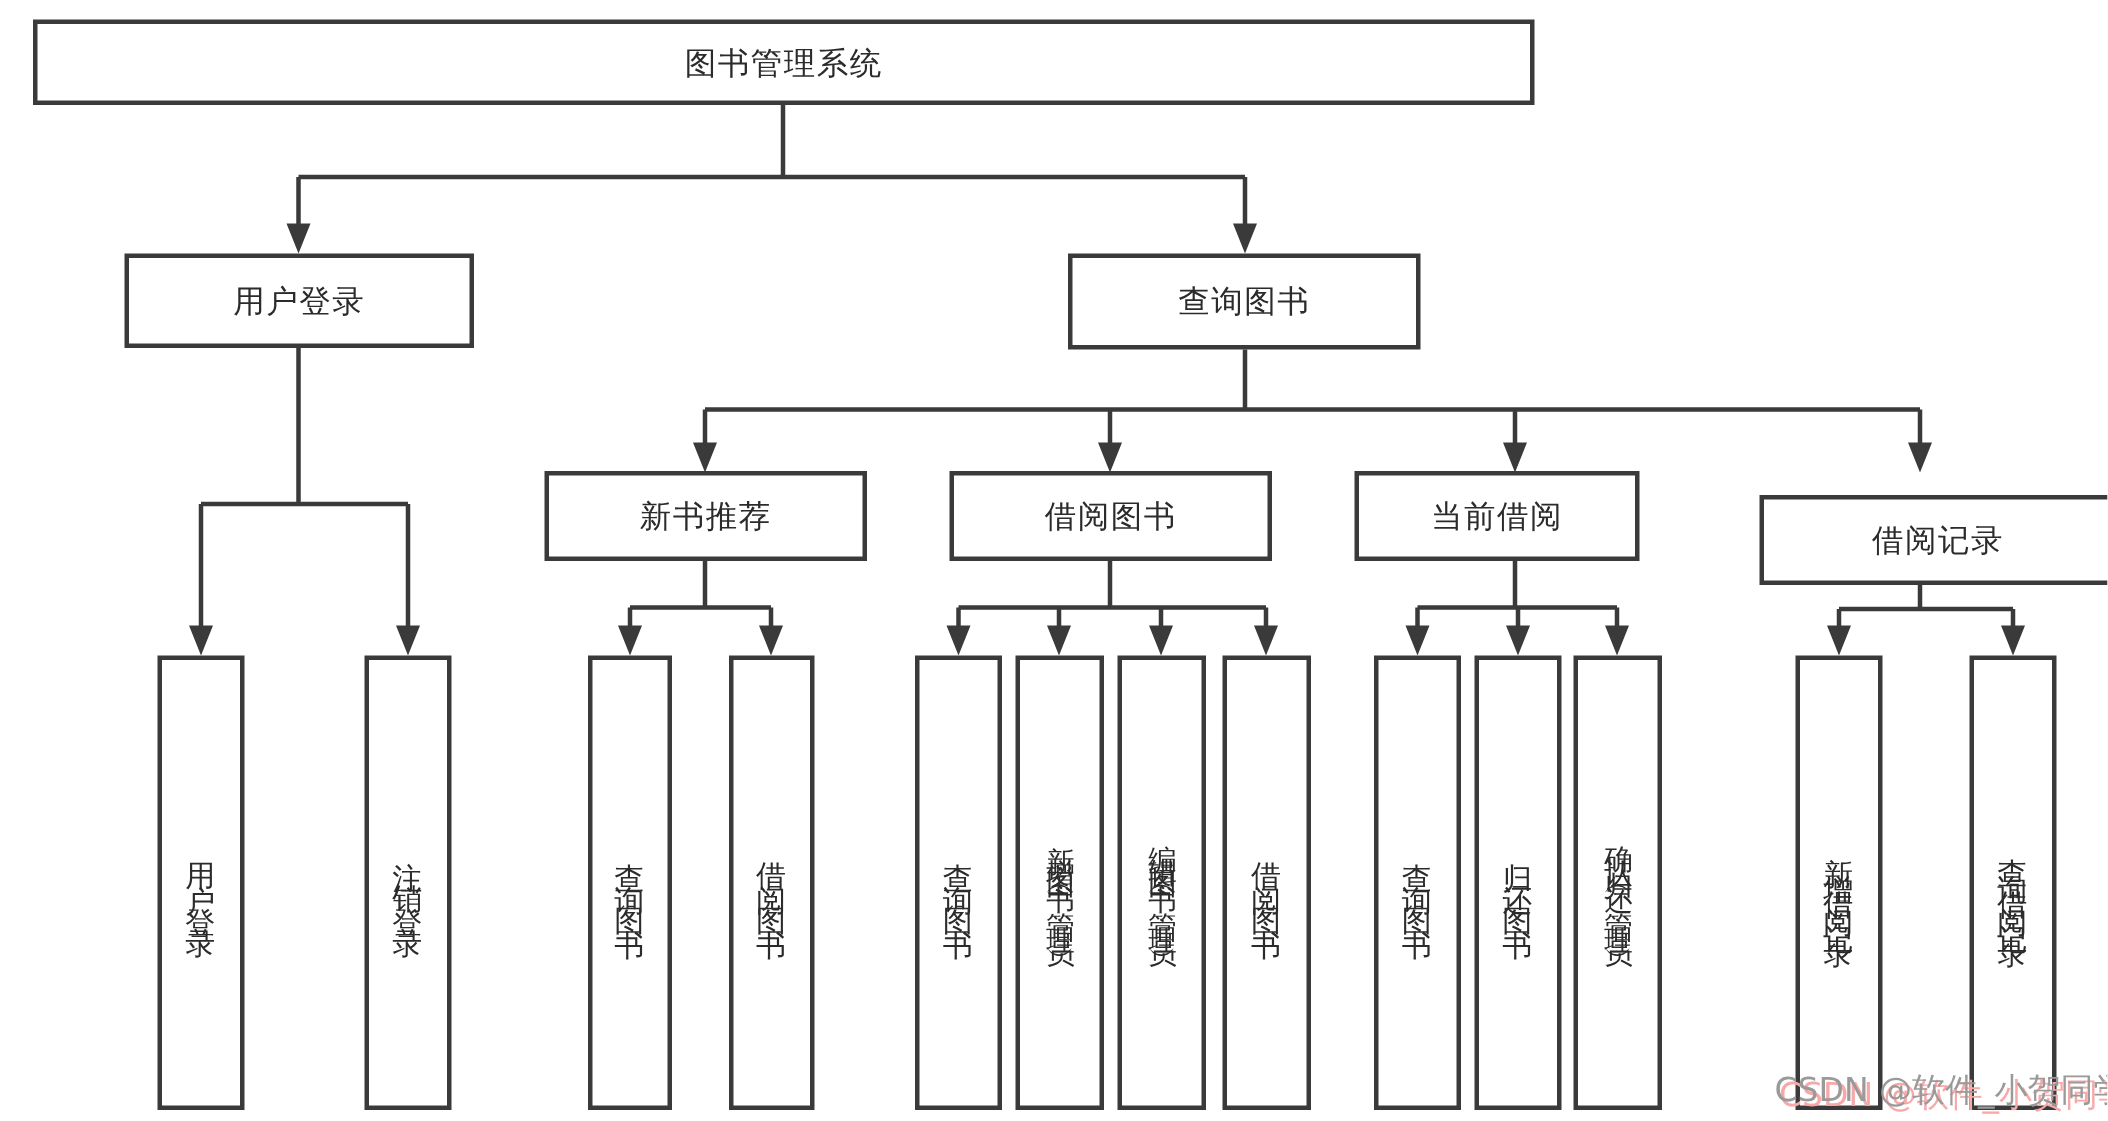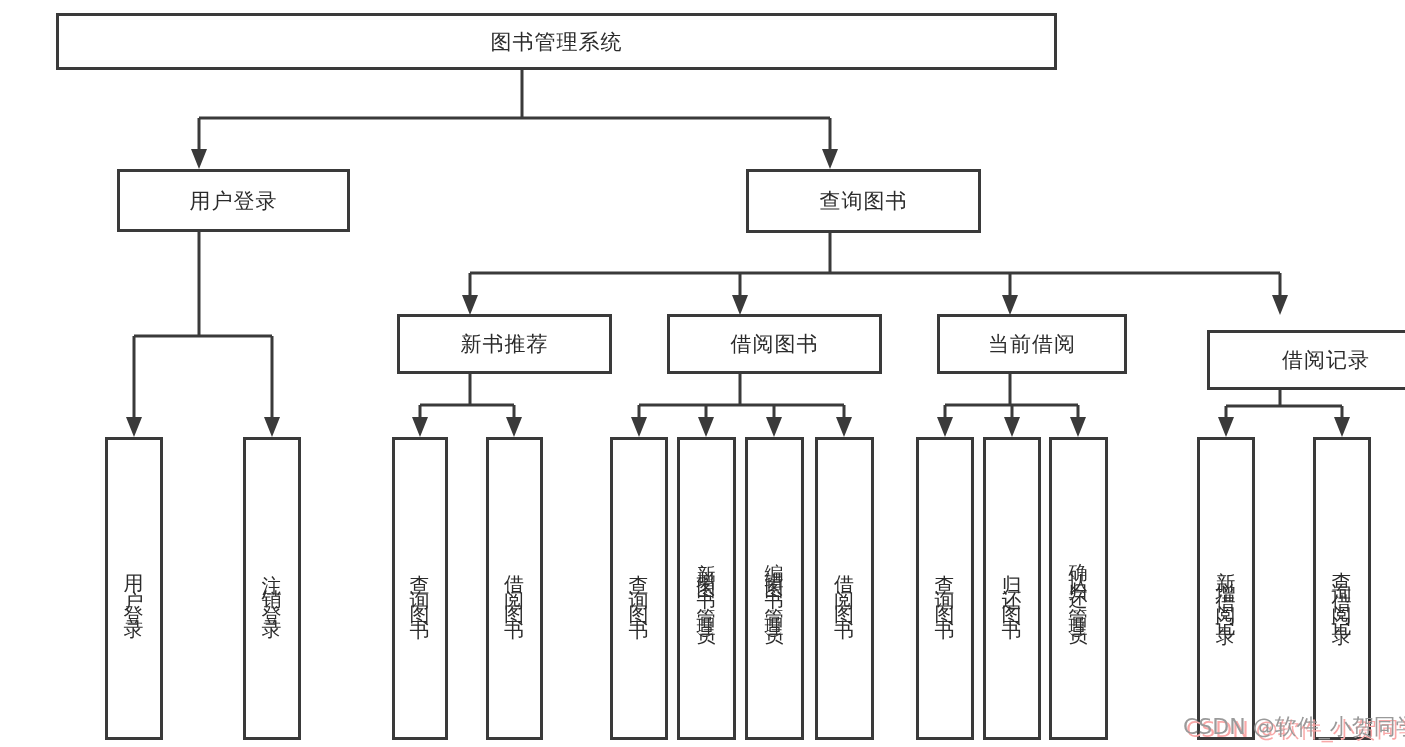--- a/index.html
+++ b/index.html
@@ -13,21 +13,21 @@
   #connector-svg{position:absolute;left:0;top:0;z-index:0;}
   .node{
     position:absolute;
     box-sizing:border-box;
     border:3px solid #3a3a3a;
     background:#ffffff;
     display:flex;align-items:center;justify-content:center;
     color:#2b2b2b;
     z-index:1;
   }
-  .h-node{font-size:21px;letter-spacing:1px;margin-left:34px;}
+  .h-node{font-size:21px;letter-spacing:1px;}
   .leaf{
     top:437px;height:303px;width:58px;
   }
   .leaf span{
     writing-mode:vertical-rl;
     text-orientation:mixed;
     line-height:1;
     font-size:20px;
     color:#2b2b2b;
   }

